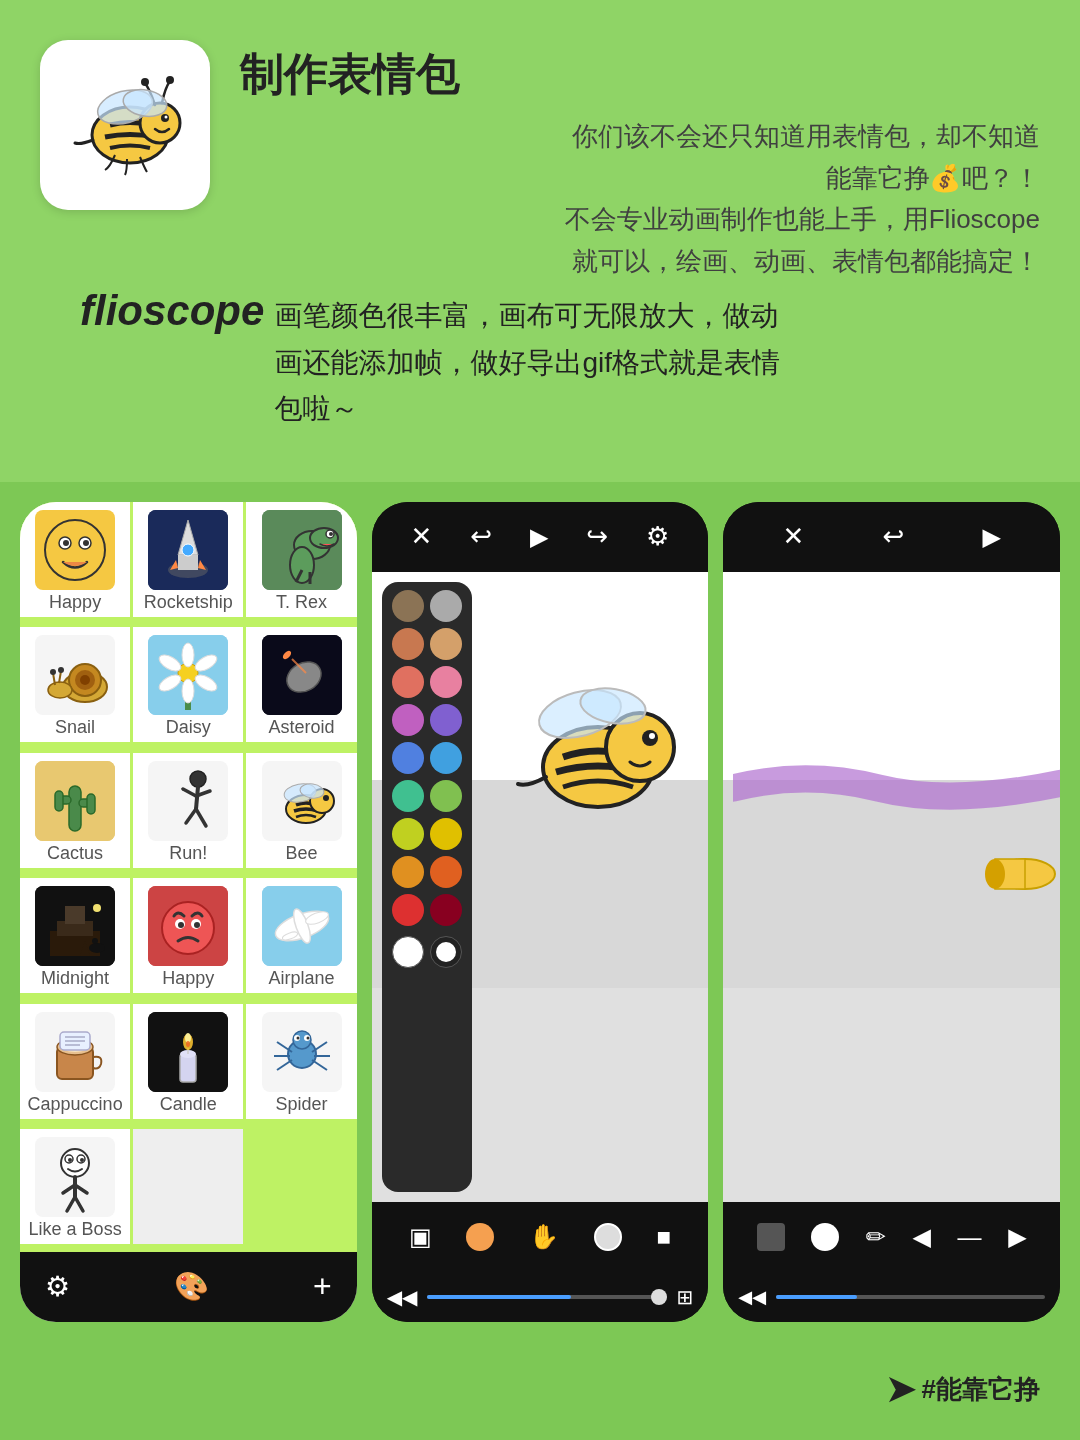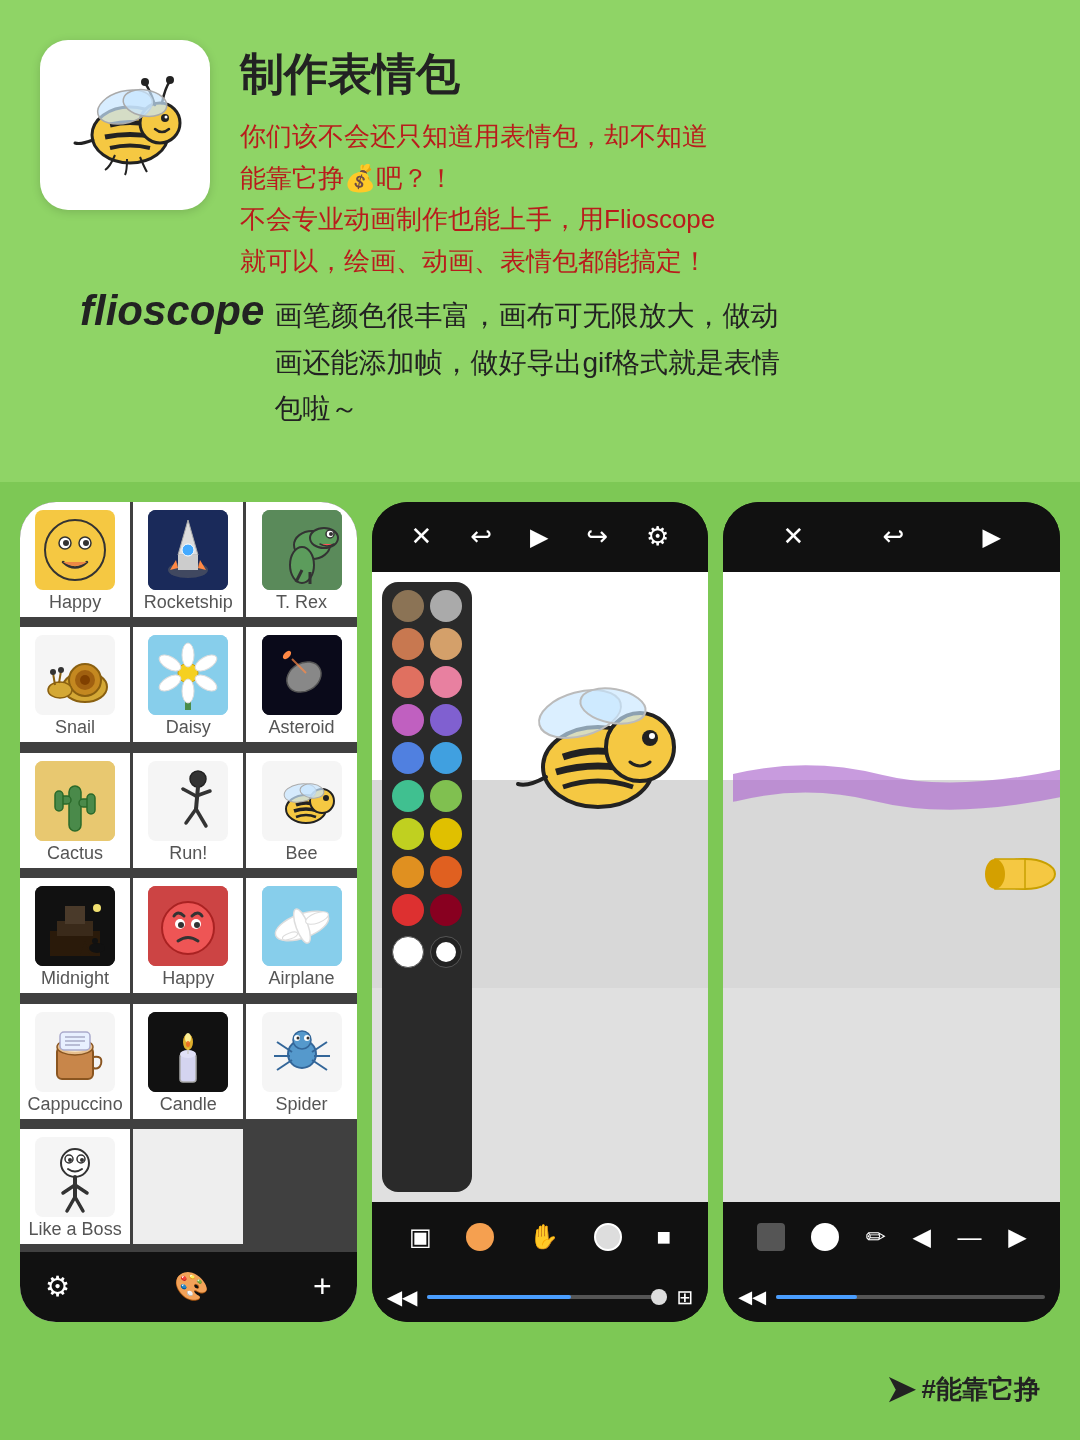--- a/index.html
+++ b/index.html
@@ -51,22 +51,23 @@
 
     .app-title {
       font-size: 44px;
       font-weight: bold;
       color: #222;
       margin-bottom: 12px;
     }
 
     .app-description {
       font-size: 26px;
-      color: #b91c1c;
+      color: #404040;
       line-height: 1.6;
+      text-align: right;
     }
 
     .brand-name {
       font-size: 42px;
       font-weight: bold;
       color: #222;
       font-style: italic;
       margin-right: 10px;
     }
 
@@ -95,21 +96,21 @@
       height: 100%;
       display: flex;
       flex-direction: column;
     }
 
     .sticker-grid {
       display: grid;
       grid-template-columns: repeat(3, 1fr);
       gap: 3px;
       flex: 1;
-      background: #404040;
+      background: #bef264;
       overflow: hidden;
     }
 
     .sticker-cell {
       background: white;
       display: flex;
       flex-direction: column;
       align-items: center;
       justify-content: flex-end;
       padding: 4px;

